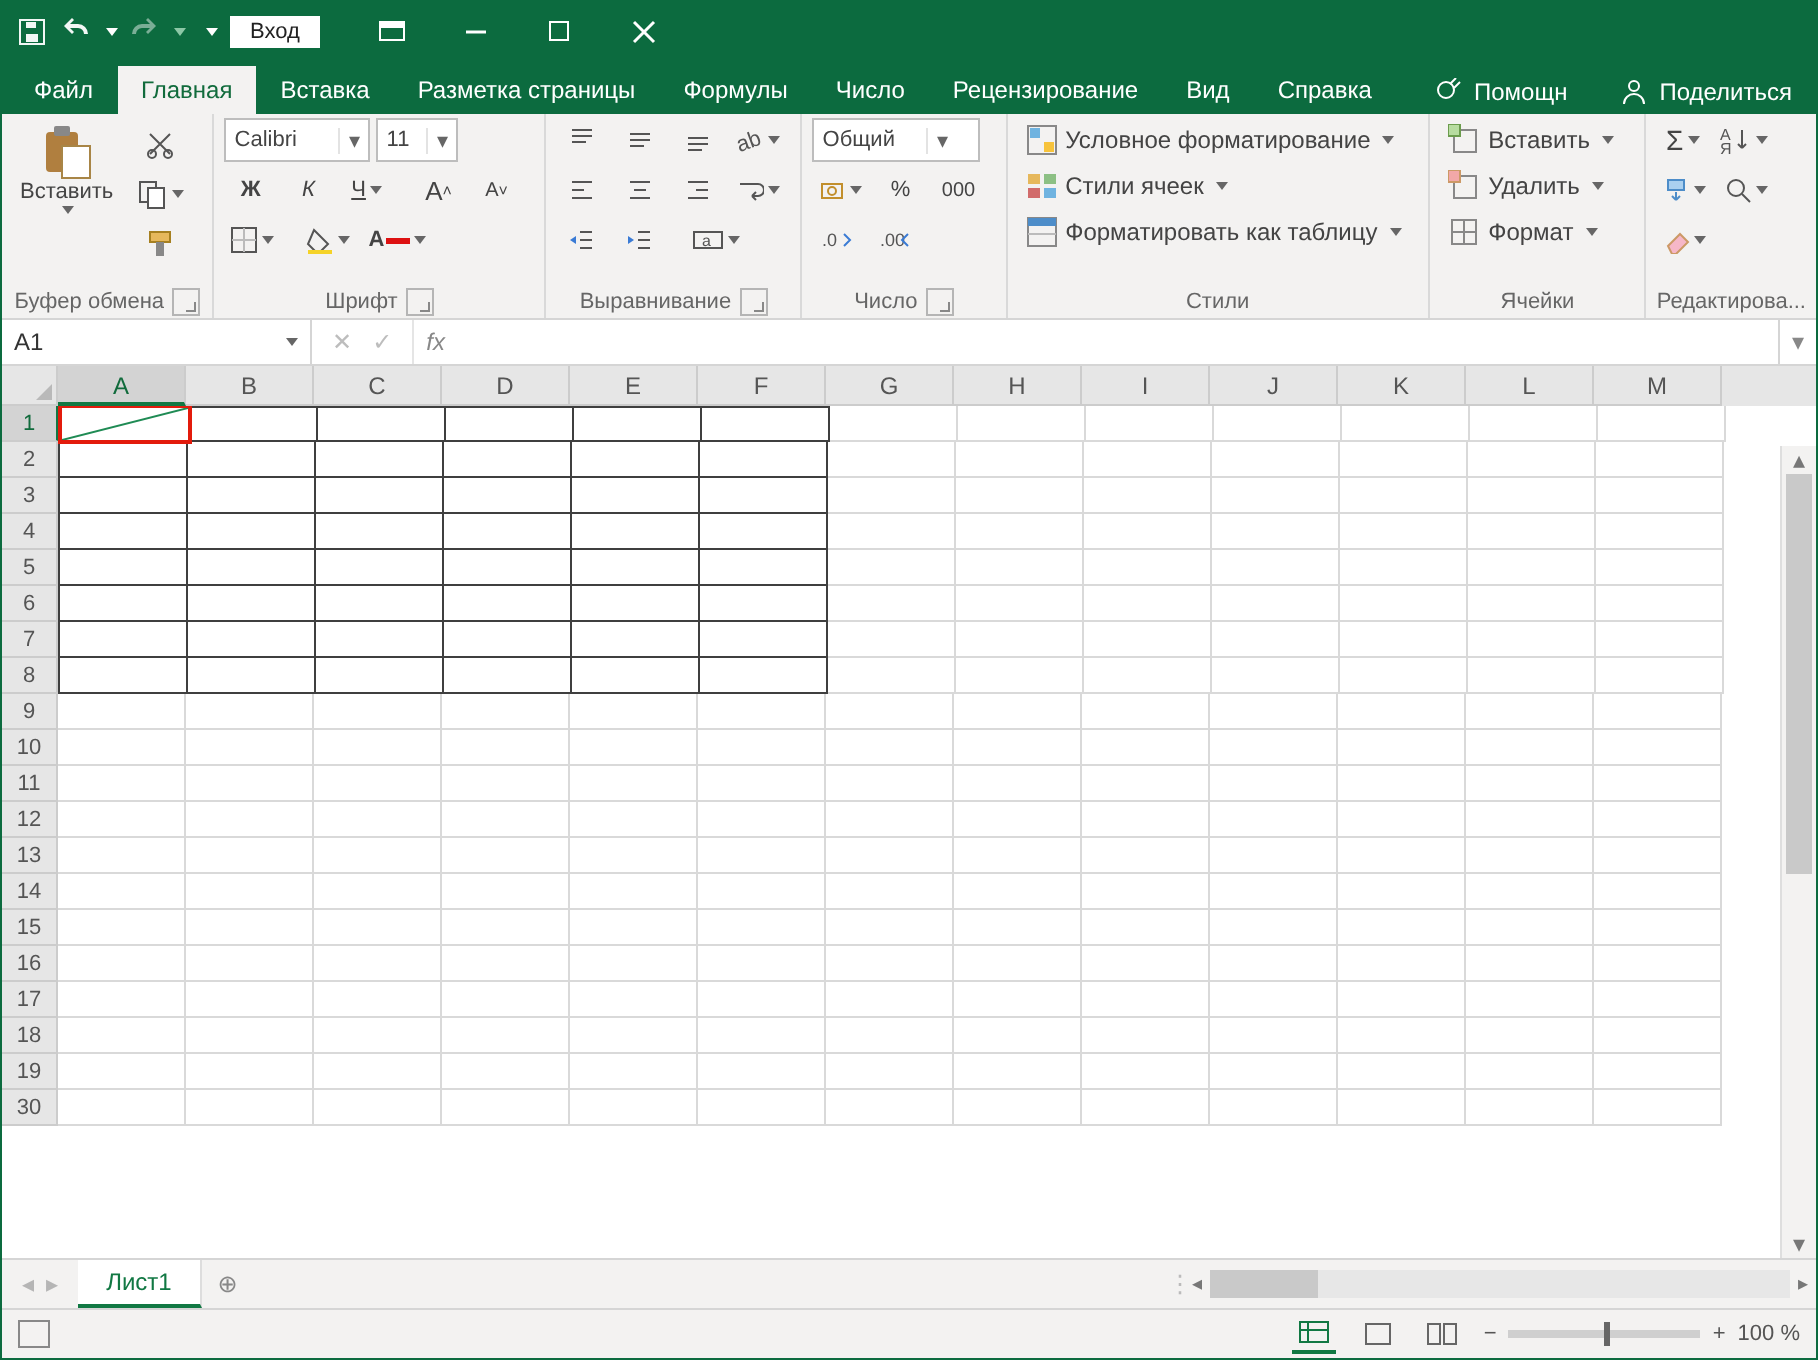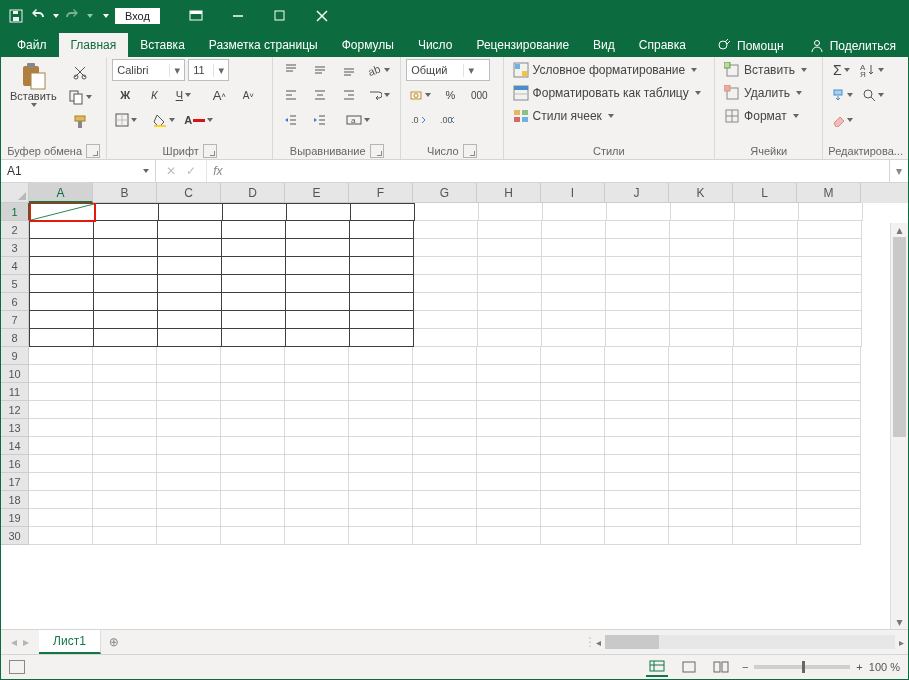--- a/index.html
+++ b/index.html
@@ -423,38 +423,38 @@
                   <rect x="2" y="2" width="5" height="5" fill="#6fb3e0"></rect>
                   <rect x="9" y="9" width="5" height="5" fill="#f7c33b"></rect>
                 </svg>
               </span>
               <span>Условное форматирование</span>
               <span class="dd-caret"></span>
             </div>
         <div class="stylebtn">
               <span class="ic">
                 <svg width="16" height="16">
-                  <rect x="1" y="1" width="14" height="14" fill="none" stroke="#888"></rect>
-                  <rect x="1" y="1" width="14" height="4" fill="#4d8dc9"></rect>
-                  <line x1="1" y1="9" x2="15" y2="9" stroke="#bbb"></line>
-                </svg>
-              </span>
-              <span>Форматировать как таблицу</span>
+                  <rect x="1" y="2" width="6" height="5" fill="#e6b85c"></rect>
+                  <rect x="9" y="2" width="6" height="5" fill="#8cc084"></rect>
+                  <rect x="1" y="9" width="6" height="5" fill="#d16b6b"></rect>
+                  <rect x="9" y="9" width="6" height="5" fill="#6fb3e0"></rect>
+                </svg>
+              </span>
+              <span>Стили ячеек</span>
               <span class="dd-caret"></span>
             </div>
         <div class="stylebtn">
               <span class="ic">
                 <svg width="16" height="16">
-                  <rect x="1" y="2" width="6" height="5" fill="#e6b85c"></rect>
-                  <rect x="9" y="2" width="6" height="5" fill="#8cc084"></rect>
-                  <rect x="1" y="9" width="6" height="5" fill="#d16b6b"></rect>
-                  <rect x="9" y="9" width="6" height="5" fill="#6fb3e0"></rect>
-                </svg>
-              </span>
-              <span>Стили ячеек</span>
+                  <rect x="1" y="1" width="14" height="14" fill="none" stroke="#888"></rect>
+                  <rect x="1" y="1" width="14" height="4" fill="#4d8dc9"></rect>
+                  <line x1="1" y1="9" x2="15" y2="9" stroke="#bbb"></line>
+                </svg>
+              </span>
+              <span>Форматировать как таблицу</span>
               <span class="dd-caret"></span>
             </div>
       </div>
         </div>
       <div class="glabel">
           <span>Стили</span>
         </div>
     </div>
 
     <div class="group" style="width:98px">
@@ -802,20 +802,36 @@
             <div class="cell" style="width: 63px;"></div>
             <div class="cell" style="width: 63px;"></div>
             <div class="cell" style="width: 63px;"></div>
             <div class="cell" style="width: 63px;"></div>
             <div class="cell" style="width: 63px;"></div>
             <div class="cell" style="width: 63px;"></div>
             <div class="cell" style="width: 63px;"></div>
             <div class="cell" style="width: 63px;"></div>
           </div>
           <div class="gr">
+            <div class="rh">15</div>
+            <div class="cell" style="width: 63px;"></div>
+            <div class="cell" style="width: 63px;"></div>
+            <div class="cell" style="width: 63px;"></div>
+            <div class="cell" style="width: 63px;"></div>
+            <div class="cell" style="width: 63px;"></div>
+            <div class="cell" style="width: 63px;"></div>
+            <div class="cell" style="width: 63px;"></div>
+            <div class="cell" style="width: 63px;"></div>
+            <div class="cell" style="width: 63px;"></div>
+            <div class="cell" style="width: 63px;"></div>
+            <div class="cell" style="width: 63px;"></div>
+            <div class="cell" style="width: 63px;"></div>
+            <div class="cell" style="width: 63px;"></div>
+          </div>
+          <div class="gr">
             <div class="rh">16</div>
             <div class="cell" style="width: 63px;"></div>
             <div class="cell" style="width: 63px;"></div>
             <div class="cell" style="width: 63px;"></div>
             <div class="cell" style="width: 63px;"></div>
             <div class="cell" style="width: 63px;"></div>
             <div class="cell" style="width: 63px;"></div>
             <div class="cell" style="width: 63px;"></div>
             <div class="cell" style="width: 63px;"></div>
             <div class="cell" style="width: 63px;"></div>

